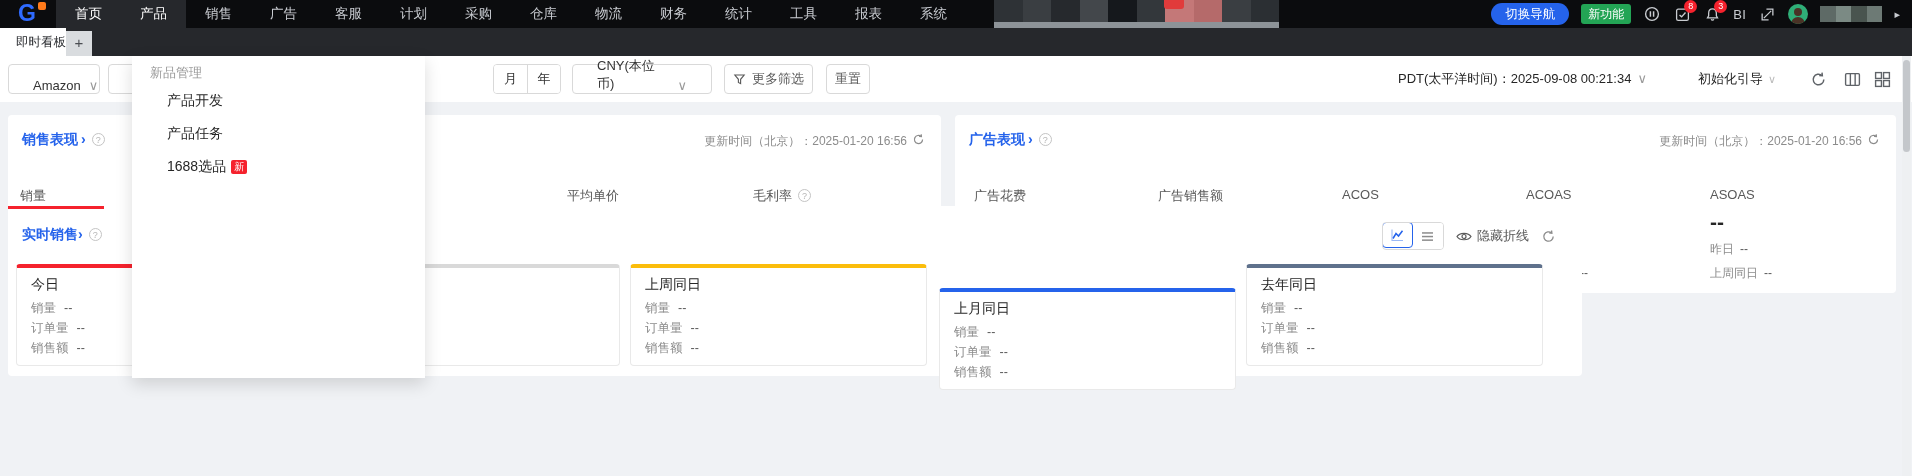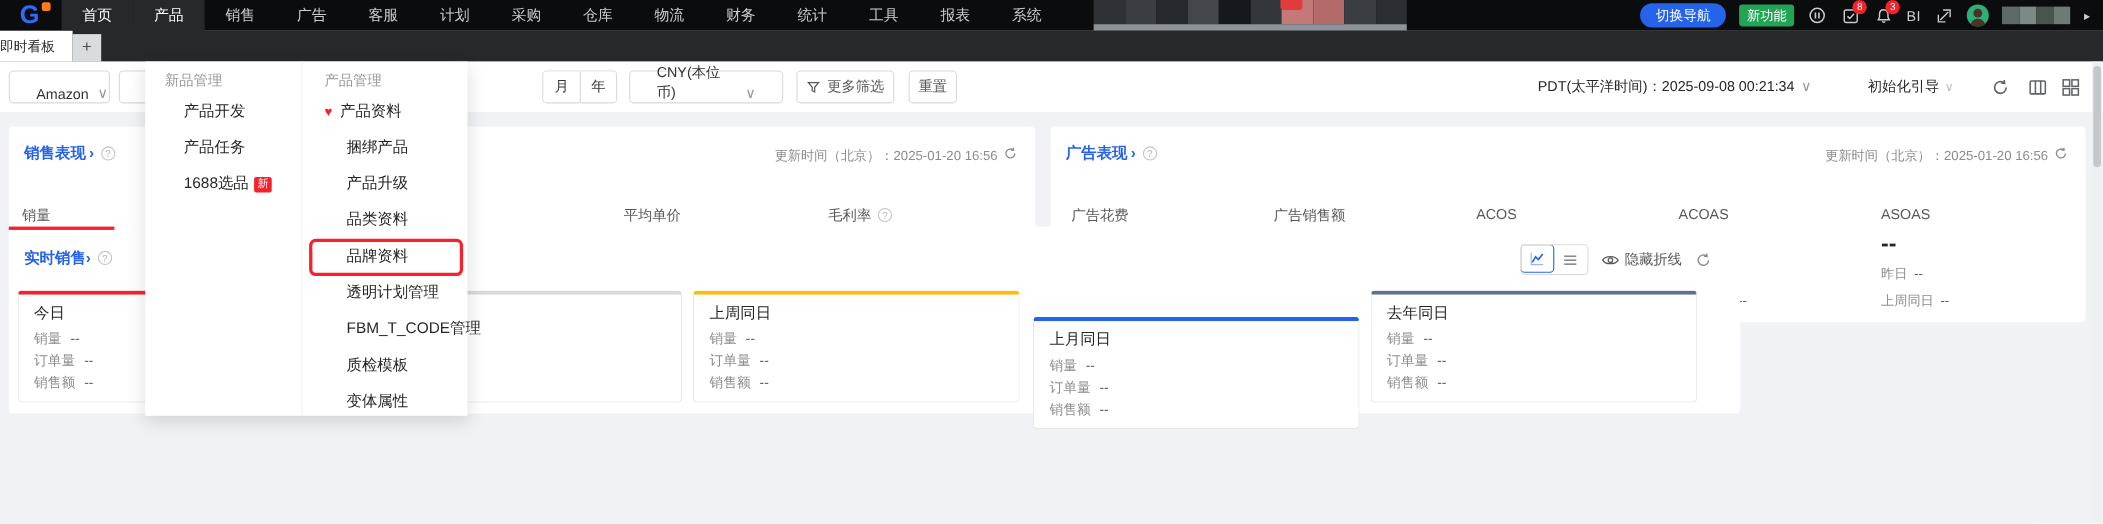--- a/index.html
+++ b/index.html
@@ -29,21 +29,21 @@
   .avatar { position:relative; width:20px; height:20px; border-radius:50%; background:#2fae77; overflow:hidden; cursor:pointer; }
   .avatar .head { position:absolute; left:6px; top:4px; width:8px; height:8px; border-radius:50%; background:#4a3226; }
   .avatar .body { position:absolute; left:3px; top:13px; width:14px; height:8px; border-radius:7px 7px 0 0; background:#4a3226; }
   .name-mosaic { display:flex; width:62px; height:16px; }
   .name-mosaic i { flex:1; }
   .caret-r { color:#c9ccd1; font-size:11px; cursor:pointer; }
 
   
   .tabstrip { position:absolute; left:0; top:28px; width:1912px; height:28px; background:#26282c; }
   .tab-active { position:absolute; left:0; top:0; width:66px; height:28px; background:#ffffff; color:#26282c;
-                font-size:12.5px; text-align:left; line-height:28px; cursor:pointer; }
+                font-size:12.5px; text-align:right; line-height:28px; cursor:pointer; }
   .tab-add { position:absolute; left:66px; top:3px; width:26px; height:25px; background:#d9dcdf; color:#4a4d52;
              font-size:15px; text-align:center; line-height:24px; cursor:pointer; }
 
   
   .filterbar { position:absolute; left:0; top:56px; width:1912px; height:46px; background:#ffffff; font-size:13px; color:#333; }
   .sel { position:absolute; top:8px; height:30px; border:1px solid #d9d9d9; border-radius:4px; background:#fff;
          display:flex; align-items:flex-end; padding:0 24px; cursor:pointer; gap:8px; }
   .sel .cv { margin-left:auto; color:#999; }
   .seg { position:absolute; top:8px; height:30px; display:flex; border:1px solid #d9d9d9; border-radius:4px; overflow:hidden; }
   .seg div { width:33px; text-align:center; line-height:28px; background:#fff; cursor:pointer; }
@@ -395,34 +395,19 @@
 
   <div class="menu">
     <div class="menu-col1">
       <div class="m-head" style="left:18px; top:8px;">新品管理</div>
       <div class="m-item" style="left:35px; top:36px;">产品开发</div>
       <div class="m-item" style="left:35px; top:69px;">产品任务</div>
       <div class="m-item" style="left:35px; top:102px;">
         <span>1688选品</span><span class="badge-new">新</span>
       </div>
     </div>
-    <div class="menu-col2">
-      <div class="m-head" style="left:20px; top:8px;">产品管理</div>
-      <div class="m-item" style="left:20px; top:36px;">
-        <span class="heart">♥</span><span>产品资料</span>
-      </div>
-      <div class="m-item" style="left:40px; top:69px;">捆绑产品</div>
-      <div class="m-item" style="left:40px; top:102px;">产品升级</div>
-      <div class="m-item" style="left:40px; top:135px;">品类资料</div>
-      <div class="m-item" style="left:40px; top:168px; z-index:3;">品牌资料</div>
-      <div class="redbox"></div>
-      <div class="m-item" style="left:40px; top:201px;">透明计划管理</div>
-      <div class="m-item" style="left:40px; top:234px;">FBM_T_CODE管理</div>
-      <div class="m-item" style="left:40px; top:267px;">质检模板</div>
-      <div class="m-item" style="left:40px; top:300px;">变体属性</div>
-    </div>
   </div>
 
   <div class="scrollbar">
     <div class="scroll-thumb"></div>
   </div>
 
 </div>
 
 </body></html>

